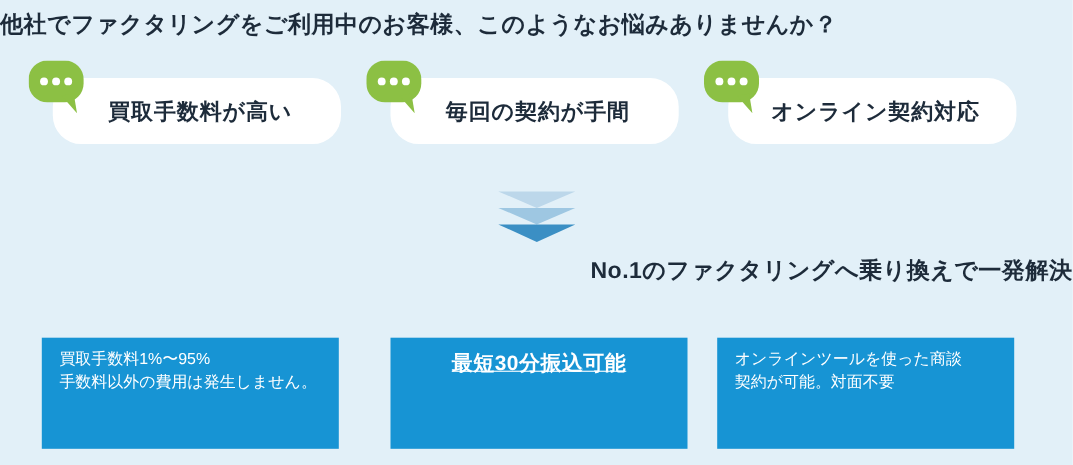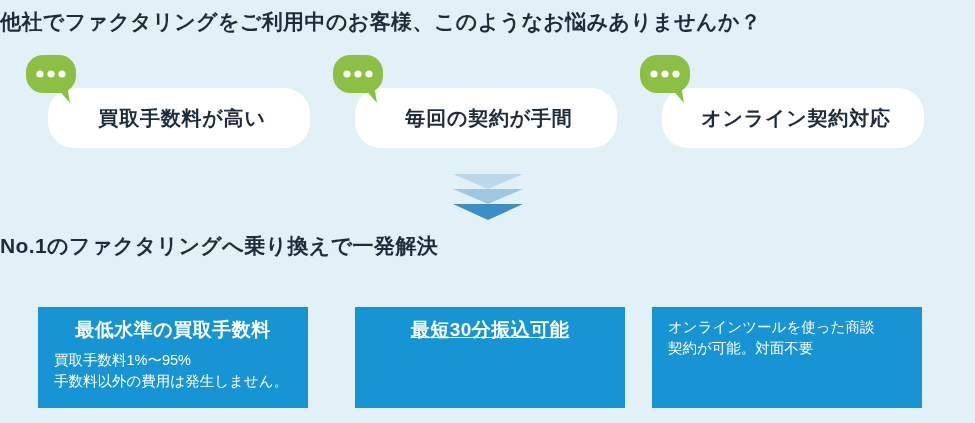--- a/index.html
+++ b/index.html
@@ -38,21 +38,21 @@
   
   .problem-row {
     position: absolute;
     top: 55px;
     left: 0;
     width: 975px;
     height: 100px;
   }
   .problem-card {
     position: absolute;
-    top: 33px;
+    top: 16px;
     width: 262px;
     height: 60px;
     background: #ffffff;
     border-radius: 26px;
     display: flex;
     align-items: center;
     justify-content: center;
   }
   .problem-card.p1 { left: 48px; }
   .problem-card.p2 { left: 355px; }
@@ -98,21 +98,21 @@
   .chev.c1 { top: 2px;  border-top: 15px solid #bcd7ea; }
   .chev.c2 { top: 17px; border-top: 15px solid #9ec7e2; }
   .chev.c3 { top: 32px; border-top: 16px solid #3b8fc4; }
 
   
   .subhead {
     position: absolute;
     top: 232px;
     left: 0;
     width: 975px;
-    text-align: left;
+    text-align: right;
     font-size: 21px;
     font-weight: bold;
     color: #1d2b3a;
     letter-spacing: 0.4px;
     white-space: nowrap;
   }
 
   
   .benefit-row {
     position: absolute;
@@ -205,21 +205,20 @@
     <div class="chev c1"></div>
     <div class="chev c2"></div>
     <div class="chev c3"></div>
   </div>
 
   <div class="subhead">No.1のファクタリングへ乗り換えで一発解決</div>
 
   <div class="benefit-row">
 
     <div class="benefit-card c1">
-      <div class="benefit-title">最低水準の買取手数料</div>
       <div class="benefit-lines">
         <div class="benefit-line">買取手数料1%〜95%</div>
         <div class="benefit-line">手数料以外の費用は発生しません。</div>
       </div>
     </div>
 
     <div class="benefit-card c2">
       <div class="benefit-title">最短30分振込可能</div>
     </div>
 

